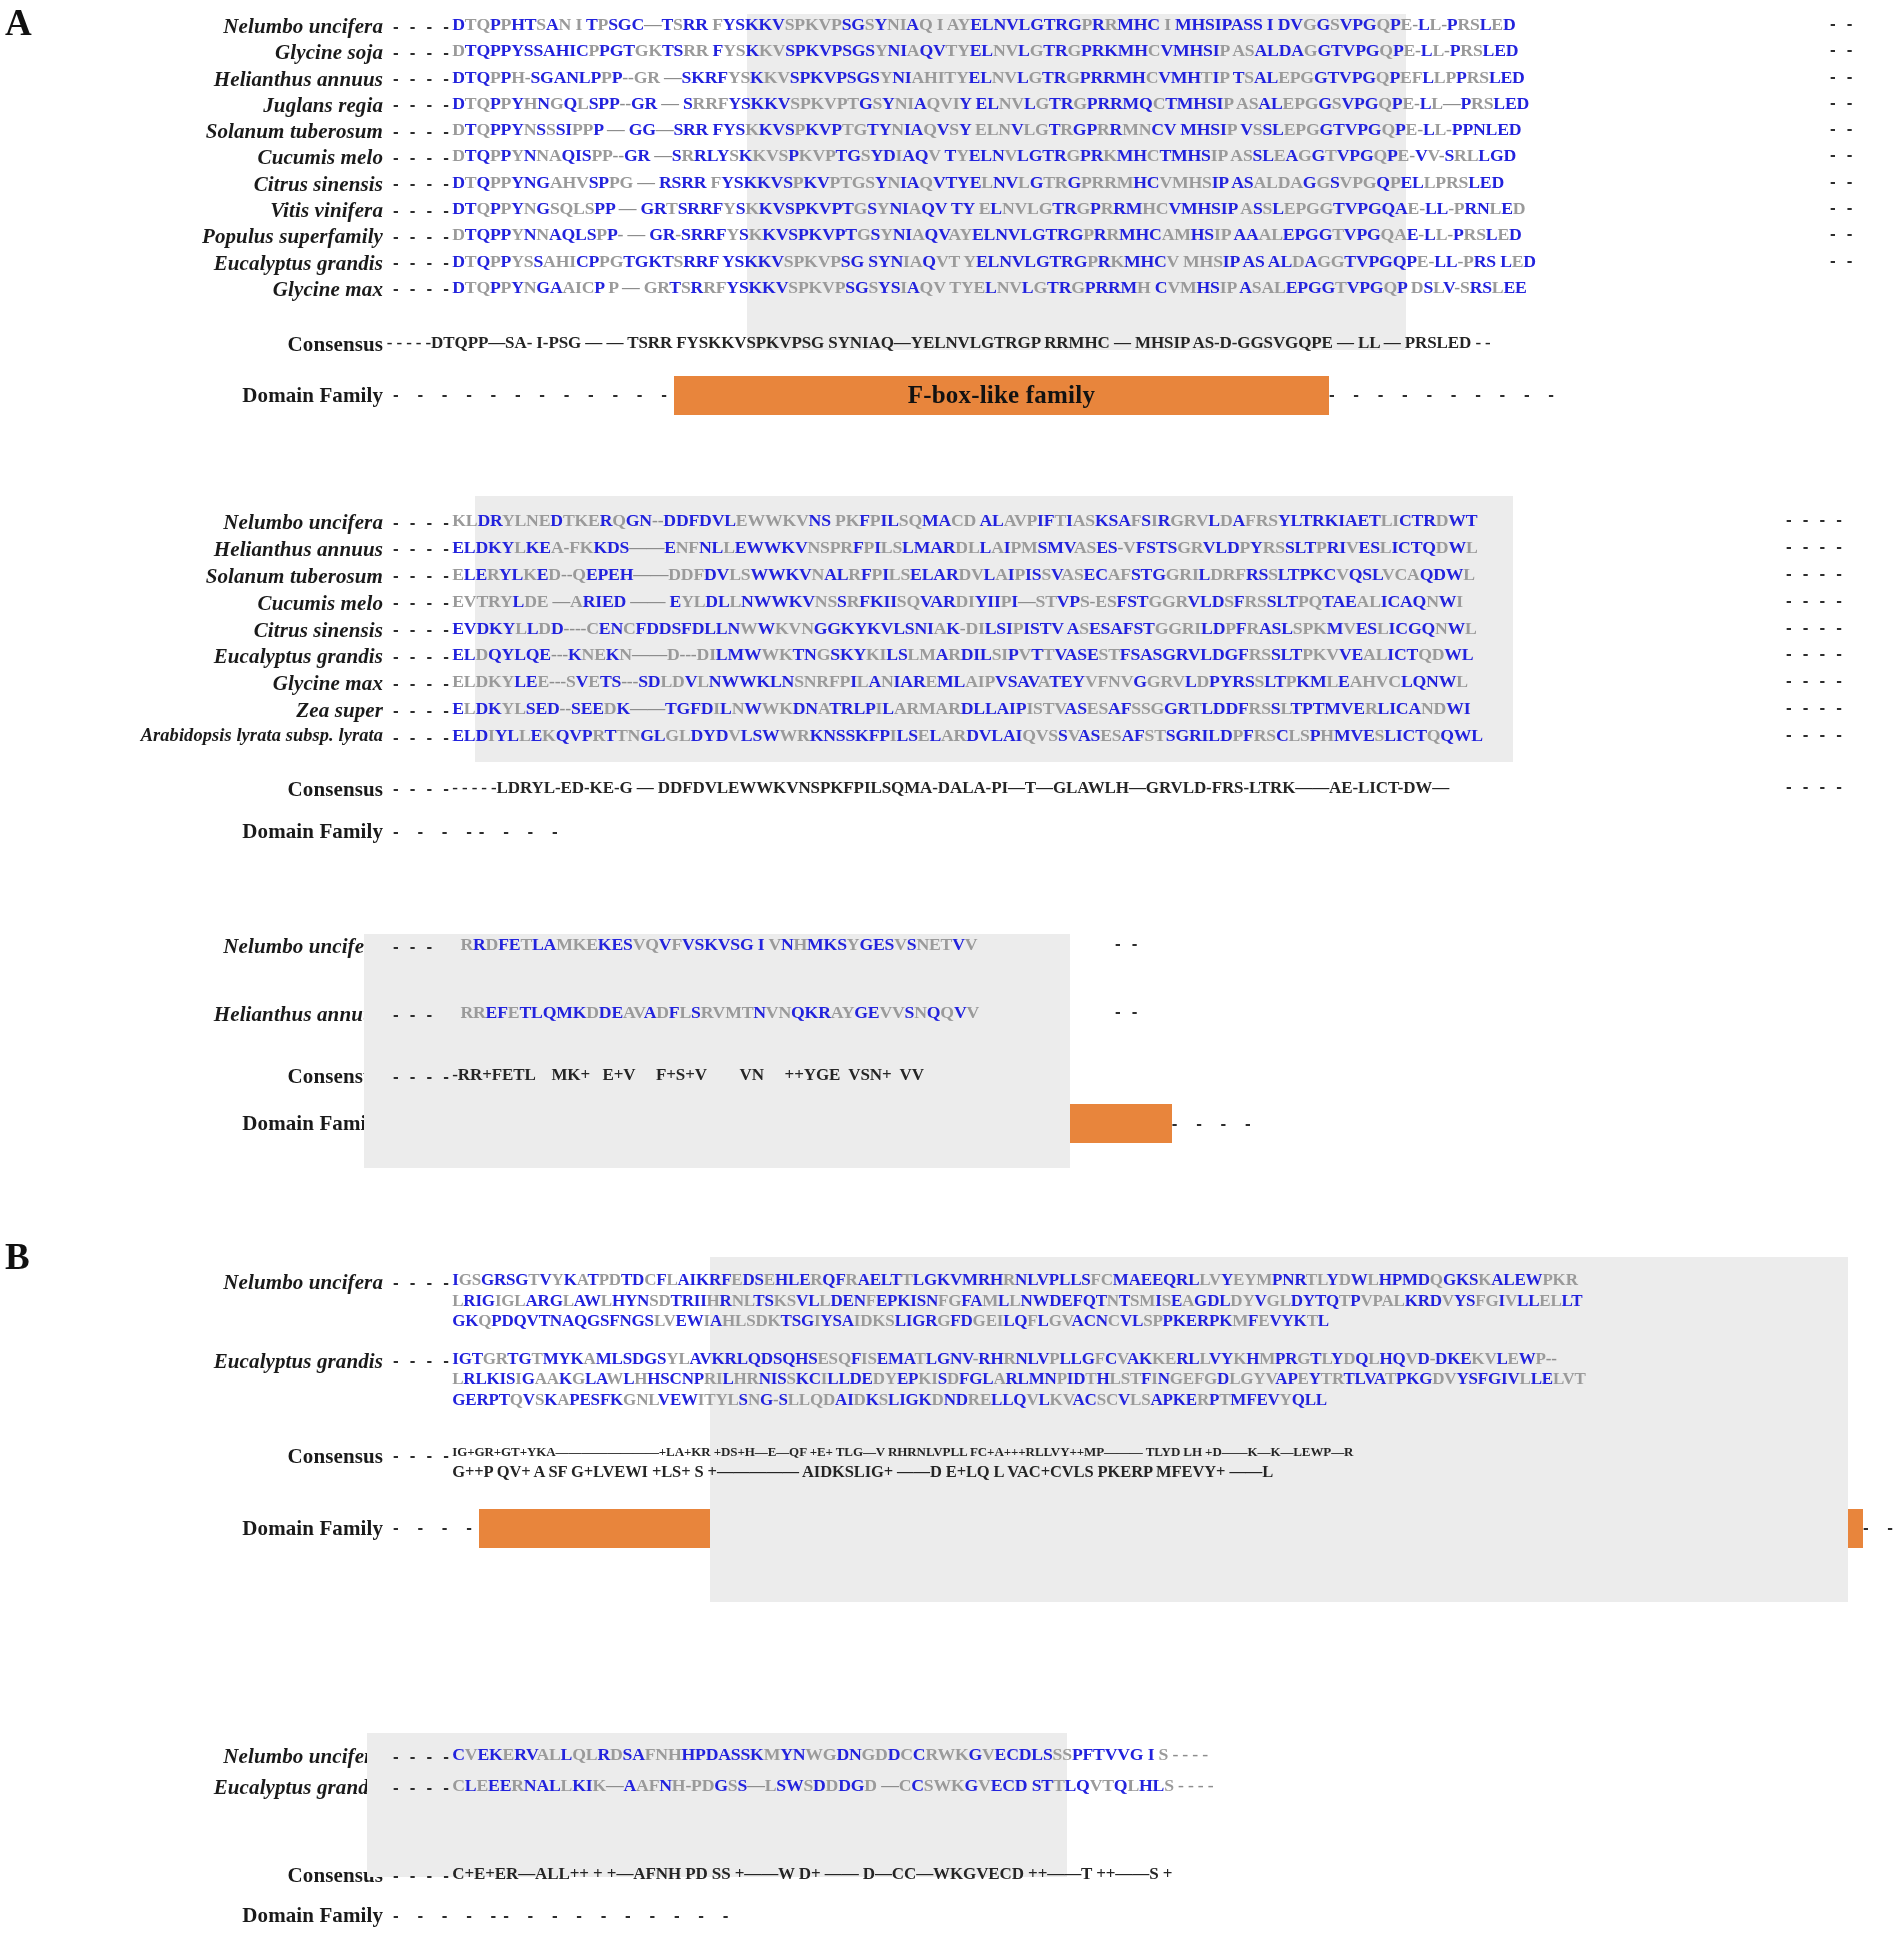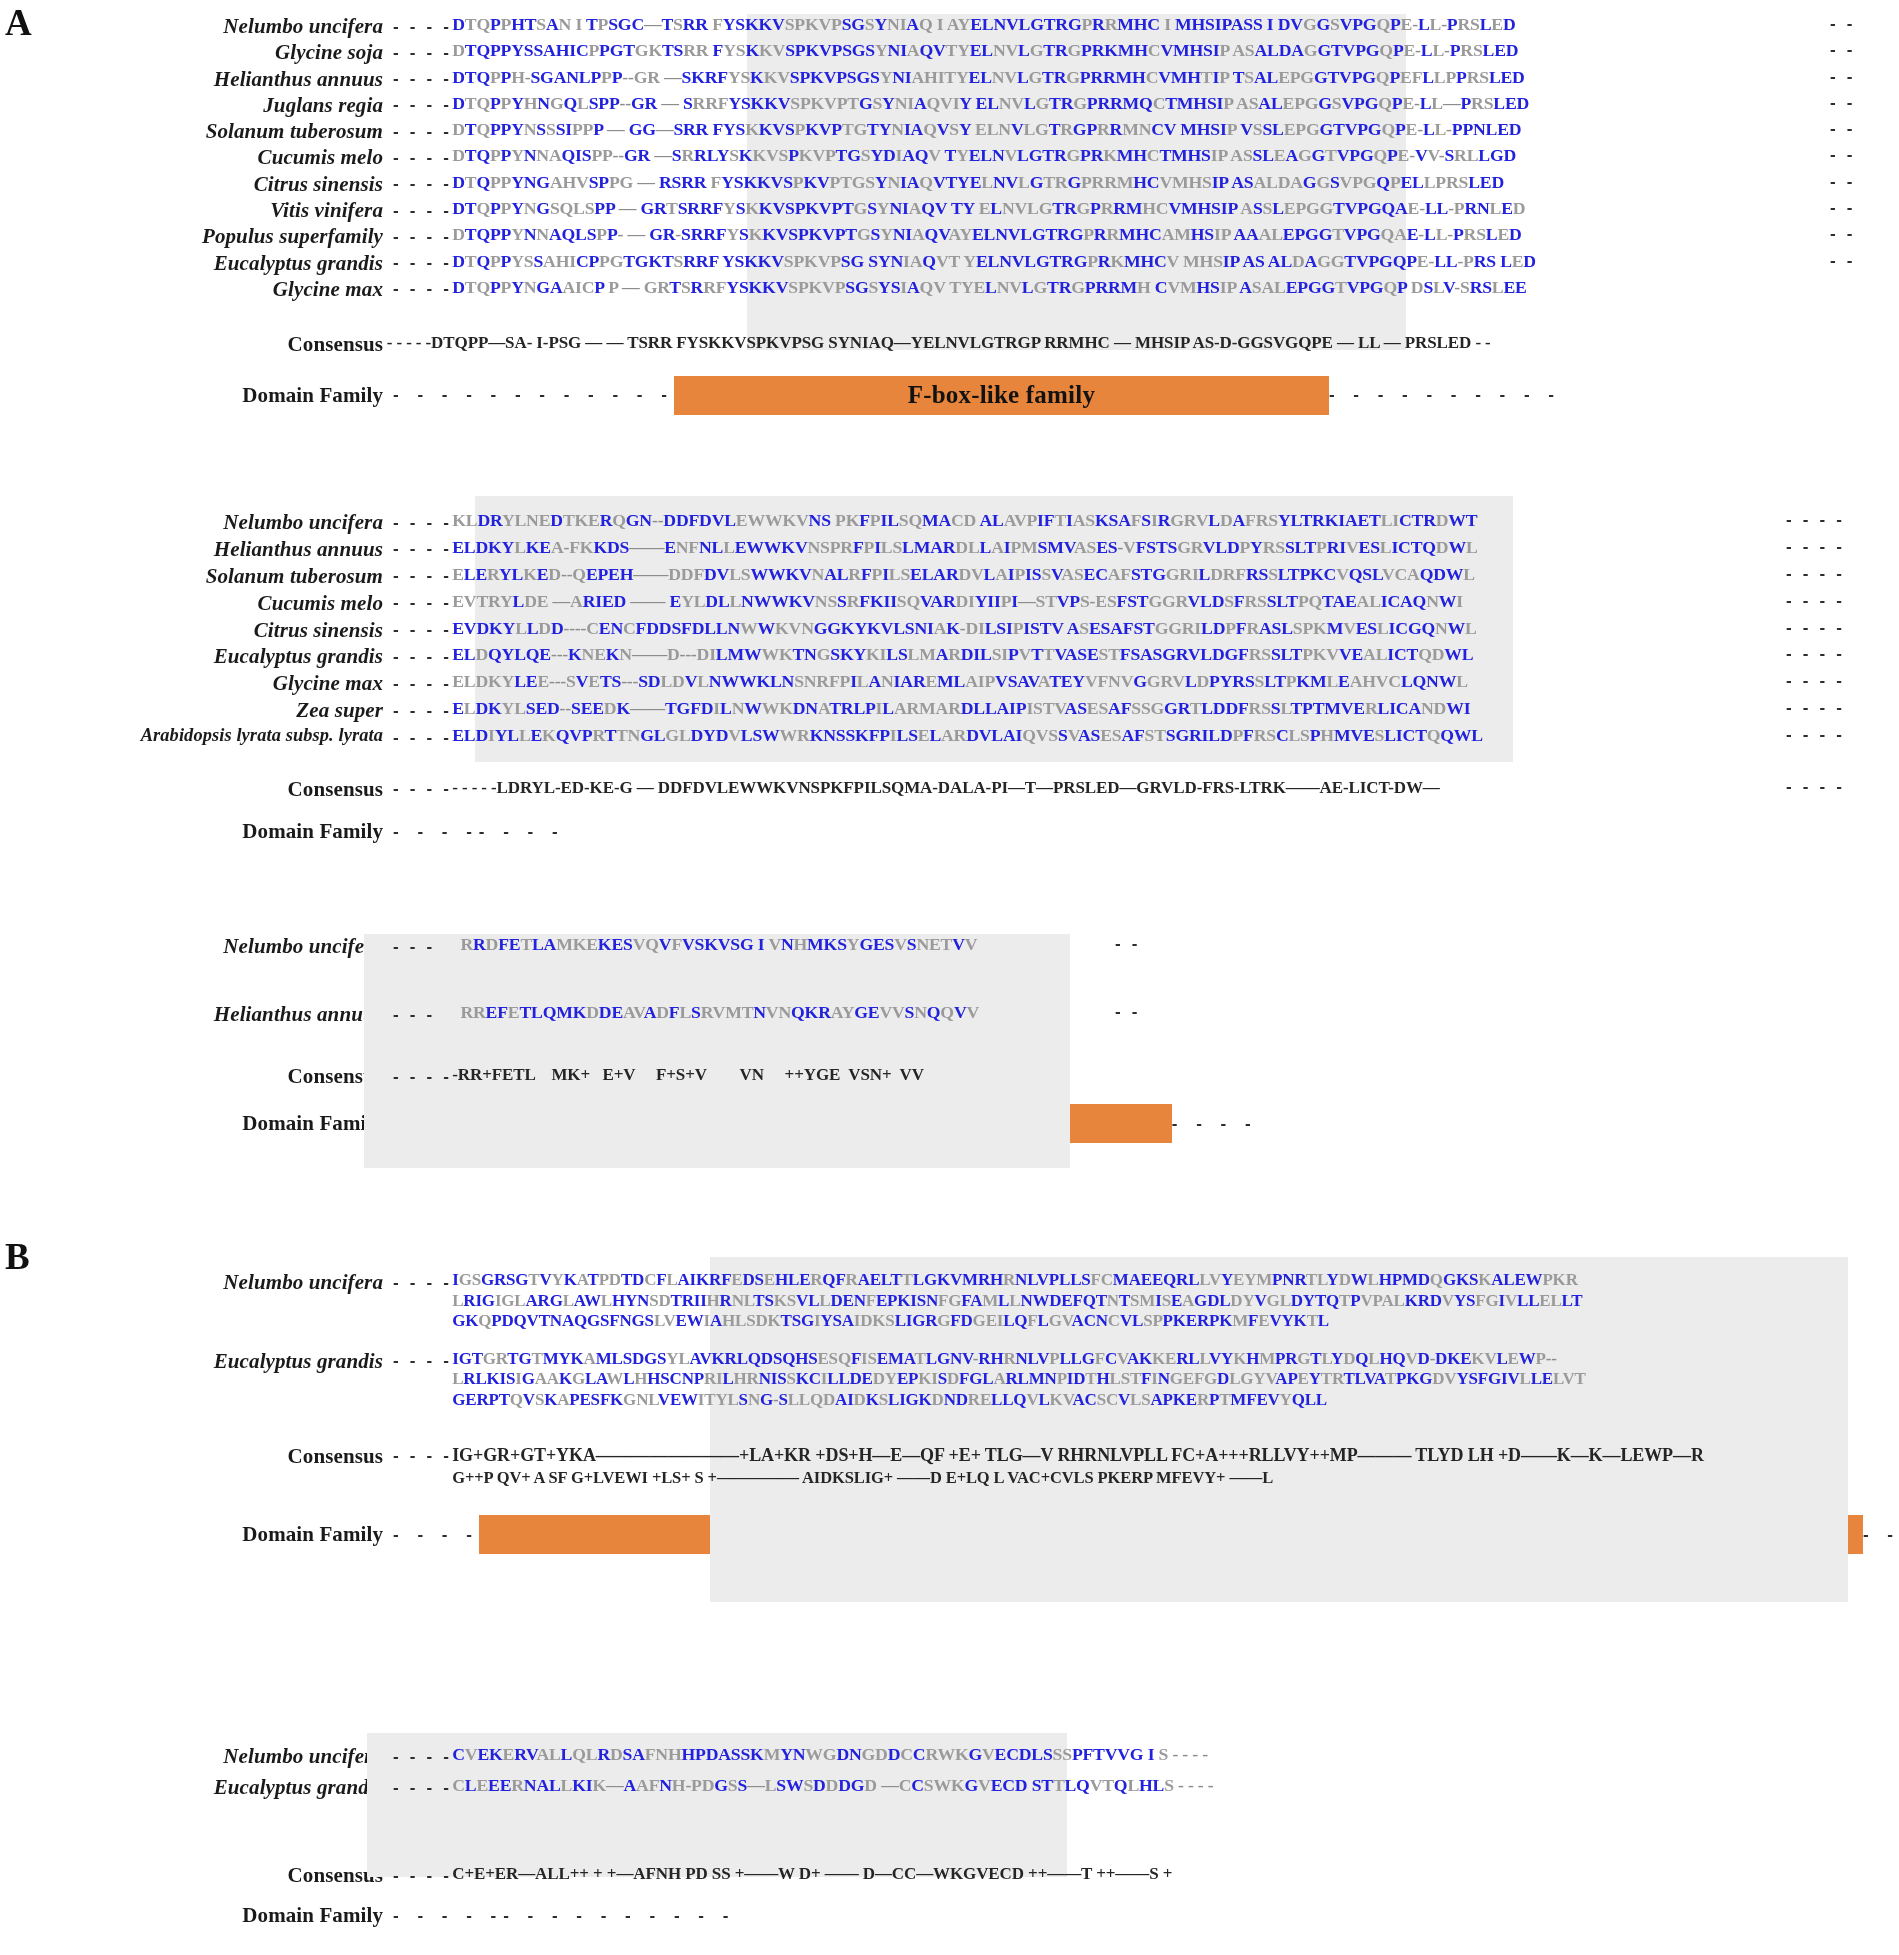--- a/index.html
+++ b/index.html
@@ -341,21 +341,21 @@
     <div class="seqwrap">
         <div class="seq above"><span style="color:#2222dd">E</span><span style="color:#2222dd">L</span><span style="color:#2222dd">D</span><span style="color:#9a9a9a">I</span><span style="color:#2222dd">Y</span><span style="color:#2222dd">L</span><span style="color:#9a9a9a">L</span><span style="color:#2222dd">E</span><span style="color:#9a9a9a">K</span><span style="color:#2222dd">Q</span><span style="color:#2222dd">V</span><span style="color:#2222dd">P</span><span style="color:#9a9a9a">R</span><span style="color:#2222dd">T</span><span style="color:#9a9a9a">T</span><span style="color:#9a9a9a">N</span><span style="color:#2222dd">G</span><span style="color:#2222dd">L</span><span style="color:#9a9a9a">G</span><span style="color:#9a9a9a">L</span><span style="color:#2222dd">D</span><span style="color:#2222dd">Y</span><span style="color:#2222dd">D</span><span style="color:#9a9a9a">V</span><span style="color:#2222dd">L</span><span style="color:#2222dd">S</span><span style="color:#2222dd">W</span><span style="color:#9a9a9a">W</span><span style="color:#9a9a9a">R</span><span style="color:#2222dd">K</span><span style="color:#2222dd">N</span><span style="color:#2222dd">S</span><span style="color:#2222dd">S</span><span style="color:#2222dd">K</span><span style="color:#2222dd">F</span><span style="color:#2222dd">P</span><span style="color:#9a9a9a">I</span><span style="color:#2222dd">L</span><span style="color:#2222dd">S</span><span style="color:#9a9a9a">E</span><span style="color:#2222dd">L</span><span style="color:#9a9a9a">A</span><span style="color:#9a9a9a">R</span><span style="color:#2222dd">D</span><span style="color:#2222dd">V</span><span style="color:#2222dd">L</span><span style="color:#2222dd">A</span><span style="color:#2222dd">I</span><span style="color:#9a9a9a">Q</span><span style="color:#9a9a9a">V</span><span style="color:#9a9a9a">S</span><span style="color:#2222dd">S</span><span style="color:#9a9a9a">V</span><span style="color:#2222dd">A</span><span style="color:#2222dd">S</span><span style="color:#9a9a9a">E</span><span style="color:#9a9a9a">S</span><span style="color:#2222dd">A</span><span style="color:#2222dd">F</span><span style="color:#9a9a9a">S</span><span style="color:#9a9a9a">T</span><span style="color:#2222dd">S</span><span style="color:#2222dd">G</span><span style="color:#2222dd">R</span><span style="color:#2222dd">I</span><span style="color:#2222dd">L</span><span style="color:#2222dd">D</span><span style="color:#9a9a9a">P</span><span style="color:#2222dd">F</span><span style="color:#9a9a9a">R</span><span style="color:#9a9a9a">S</span><span style="color:#2222dd">C</span><span style="color:#9a9a9a">L</span><span style="color:#9a9a9a">S</span><span style="color:#2222dd">P</span><span style="color:#9a9a9a">H</span><span style="color:#2222dd">M</span><span style="color:#2222dd">V</span><span style="color:#2222dd">E</span><span style="color:#9a9a9a">S</span><span style="color:#2222dd">L</span><span style="color:#2222dd">I</span><span style="color:#2222dd">C</span><span style="color:#2222dd">T</span><span style="color:#9a9a9a">Q</span><span style="color:#2222dd">Q</span><span style="color:#2222dd">W</span><span style="color:#2222dd">L</span></div>
       </div>
     <div class="dashes-right above" style="width:114px;">- - - -</div>
   </div>
 
   <div class="row" style="margin-top:29px;">
     <div class="label roman">Consensus</div>
     <div class="dashes-left">- - - -</div>
     <div class="seqwrap">
-        <div class="cons">- - - - -LDRYL-ED-KE-G  —  DDFDVLEWWKVNSPKFPILSQMA-DALA-PI—T—PRSLED—GRVLD-FRS-LTRK——AE-LICT-DW—</div>
+        <div class="cons">- - - - -LDRYL-ED-KE-G  —  DDFDVLEWWKVNSPKFPILSQMA-DALA-PI—T—GLAWLH—GRVLD-FRS-LTRK——AE-LICT-DW—</div>
       </div>
     <div class="dashes-right" style="width:114px;">- - - -</div>
   </div>
 
   <div class="domrow" style="margin-top:17.7px;">
     <div class="label roman">Domain Family</div>
     <div class="domdash">- - - -</div>
     <div class="domdash">- - - -</div>
   </div>
 </div>
@@ -420,21 +420,21 @@
       <div class="seq above" style="font-size:17px;"><span style="color:#2222dd">I</span><span style="color:#2222dd">G</span><span style="color:#2222dd">T</span><span style="color:#9a9a9a">G</span><span style="color:#9a9a9a">R</span><span style="color:#2222dd">T</span><span style="color:#2222dd">G</span><span style="color:#9a9a9a">T</span><span style="color:#2222dd">M</span><span style="color:#2222dd">Y</span><span style="color:#2222dd">K</span><span style="color:#9a9a9a">A</span><span style="color:#2222dd">M</span><span style="color:#2222dd">L</span><span style="color:#2222dd">S</span><span style="color:#2222dd">D</span><span style="color:#2222dd">G</span><span style="color:#2222dd">S</span><span style="color:#9a9a9a">Y</span><span style="color:#9a9a9a">L</span><span style="color:#2222dd">A</span><span style="color:#2222dd">V</span><span style="color:#2222dd">K</span><span style="color:#2222dd">R</span><span style="color:#2222dd">L</span><span style="color:#2222dd">Q</span><span style="color:#2222dd">D</span><span style="color:#2222dd">S</span><span style="color:#2222dd">Q</span><span style="color:#2222dd">H</span><span style="color:#2222dd">S</span><span style="color:#9a9a9a">E</span><span style="color:#9a9a9a">S</span><span style="color:#9a9a9a">Q</span><span style="color:#2222dd">F</span><span style="color:#9a9a9a">I</span><span style="color:#9a9a9a">S</span><span style="color:#2222dd">E</span><span style="color:#2222dd">M</span><span style="color:#2222dd">A</span><span style="color:#9a9a9a">T</span><span style="color:#2222dd">L</span><span style="color:#2222dd">G</span><span style="color:#2222dd">N</span><span style="color:#2222dd">V</span>-<span style="color:#2222dd">R</span><span style="color:#2222dd">H</span><span style="color:#9a9a9a">R</span><span style="color:#2222dd">N</span><span style="color:#2222dd">L</span><span style="color:#2222dd">V</span><span style="color:#9a9a9a">P</span><span style="color:#2222dd">L</span><span style="color:#2222dd">L</span><span style="color:#2222dd">G</span><span style="color:#9a9a9a">F</span><span style="color:#2222dd">C</span><span style="color:#9a9a9a">V</span><span style="color:#2222dd">A</span><span style="color:#2222dd">K</span><span style="color:#9a9a9a">K</span><span style="color:#9a9a9a">E</span><span style="color:#2222dd">R</span><span style="color:#2222dd">L</span><span style="color:#9a9a9a">L</span><span style="color:#2222dd">V</span><span style="color:#2222dd">Y</span><span style="color:#9a9a9a">K</span><span style="color:#2222dd">H</span><span style="color:#9a9a9a">M</span><span style="color:#2222dd">P</span><span style="color:#2222dd">R</span><span style="color:#9a9a9a">G</span><span style="color:#2222dd">T</span><span style="color:#9a9a9a">L</span><span style="color:#2222dd">Y</span><span style="color:#9a9a9a">D</span><span style="color:#2222dd">Q</span><span style="color:#9a9a9a">L</span><span style="color:#2222dd">H</span><span style="color:#2222dd">Q</span><span style="color:#9a9a9a">V</span><span style="color:#2222dd">D</span>-<span style="color:#2222dd">D</span><span style="color:#2222dd">K</span><span style="color:#2222dd">E</span><span style="color:#9a9a9a">K</span><span style="color:#9a9a9a">V</span><span style="color:#2222dd">L</span><span style="color:#9a9a9a">E</span><span style="color:#2222dd">W</span><span style="color:#9a9a9a">P</span>--</div>
       <div class="seq above" style="font-size:17px;"><span style="color:#9a9a9a">L</span><span style="color:#2222dd">R</span><span style="color:#2222dd">L</span><span style="color:#2222dd">K</span><span style="color:#2222dd">I</span><span style="color:#2222dd">S</span><span style="color:#9a9a9a">I</span><span style="color:#2222dd">G</span><span style="color:#9a9a9a">A</span><span style="color:#9a9a9a">A</span><span style="color:#2222dd">K</span><span style="color:#9a9a9a">G</span><span style="color:#2222dd">L</span><span style="color:#2222dd">A</span><span style="color:#9a9a9a">W</span><span style="color:#2222dd">L</span><span style="color:#9a9a9a">H</span><span style="color:#2222dd">H</span><span style="color:#2222dd">S</span><span style="color:#2222dd">C</span><span style="color:#2222dd">N</span><span style="color:#2222dd">P</span><span style="color:#9a9a9a">R</span><span style="color:#9a9a9a">I</span><span style="color:#2222dd">L</span><span style="color:#9a9a9a">H</span><span style="color:#9a9a9a">R</span><span style="color:#2222dd">N</span><span style="color:#2222dd">I</span><span style="color:#2222dd">S</span><span style="color:#9a9a9a">S</span><span style="color:#2222dd">K</span><span style="color:#2222dd">C</span><span style="color:#9a9a9a">I</span><span style="color:#2222dd">L</span><span style="color:#2222dd">L</span><span style="color:#2222dd">D</span><span style="color:#2222dd">E</span><span style="color:#9a9a9a">D</span><span style="color:#9a9a9a">Y</span><span style="color:#2222dd">E</span><span style="color:#2222dd">P</span><span style="color:#9a9a9a">K</span><span style="color:#9a9a9a">I</span><span style="color:#2222dd">S</span><span style="color:#9a9a9a">D</span><span style="color:#2222dd">F</span><span style="color:#2222dd">G</span><span style="color:#2222dd">L</span><span style="color:#9a9a9a">A</span><span style="color:#2222dd">R</span><span style="color:#2222dd">L</span><span style="color:#2222dd">M</span><span style="color:#2222dd">N</span><span style="color:#9a9a9a">P</span><span style="color:#2222dd">I</span><span style="color:#2222dd">D</span><span style="color:#9a9a9a">T</span><span style="color:#2222dd">H</span><span style="color:#9a9a9a">L</span><span style="color:#9a9a9a">S</span><span style="color:#9a9a9a">T</span><span style="color:#2222dd">F</span><span style="color:#9a9a9a">I</span><span style="color:#2222dd">N</span><span style="color:#9a9a9a">G</span><span style="color:#9a9a9a">E</span><span style="color:#9a9a9a">F</span><span style="color:#9a9a9a">G</span><span style="color:#2222dd">D</span><span style="color:#9a9a9a">L</span><span style="color:#9a9a9a">G</span><span style="color:#9a9a9a">Y</span><span style="color:#9a9a9a">V</span><span style="color:#2222dd">A</span><span style="color:#2222dd">P</span><span style="color:#9a9a9a">E</span><span style="color:#2222dd">Y</span><span style="color:#9a9a9a">T</span><span style="color:#9a9a9a">R</span><span style="color:#2222dd">T</span><span style="color:#2222dd">L</span><span style="color:#2222dd">V</span><span style="color:#2222dd">A</span><span style="color:#9a9a9a">T</span><span style="color:#2222dd">P</span><span style="color:#2222dd">K</span><span style="color:#2222dd">G</span><span style="color:#9a9a9a">D</span><span style="color:#9a9a9a">V</span><span style="color:#2222dd">Y</span><span style="color:#2222dd">S</span><span style="color:#2222dd">F</span><span style="color:#2222dd">G</span><span style="color:#2222dd">I</span><span style="color:#2222dd">V</span><span style="color:#9a9a9a">L</span><span style="color:#2222dd">L</span><span style="color:#2222dd">E</span><span style="color:#9a9a9a">L</span><span style="color:#9a9a9a">V</span><span style="color:#9a9a9a">T</span></div>
       <div class="seq above" style="font-size:17px;"><span style="color:#2222dd">G</span><span style="color:#2222dd">E</span><span style="color:#2222dd">R</span><span style="color:#2222dd">P</span><span style="color:#2222dd">T</span><span style="color:#9a9a9a">Q</span><span style="color:#2222dd">V</span><span style="color:#9a9a9a">S</span><span style="color:#2222dd">K</span><span style="color:#9a9a9a">A</span><span style="color:#2222dd">P</span><span style="color:#2222dd">E</span><span style="color:#2222dd">S</span><span style="color:#2222dd">F</span><span style="color:#2222dd">K</span><span style="color:#9a9a9a">G</span><span style="color:#9a9a9a">N</span><span style="color:#9a9a9a">L</span><span style="color:#2222dd">V</span><span style="color:#2222dd">E</span><span style="color:#2222dd">W</span><span style="color:#9a9a9a">I</span><span style="color:#9a9a9a">T</span><span style="color:#9a9a9a">Y</span><span style="color:#9a9a9a">L</span><span style="color:#2222dd">S</span><span style="color:#9a9a9a">N</span><span style="color:#2222dd">G</span>-<span style="color:#2222dd">S</span><span style="color:#9a9a9a">L</span><span style="color:#9a9a9a">L</span><span style="color:#9a9a9a">Q</span><span style="color:#9a9a9a">D</span><span style="color:#2222dd">A</span><span style="color:#2222dd">I</span><span style="color:#9a9a9a">D</span><span style="color:#2222dd">K</span><span style="color:#9a9a9a">S</span><span style="color:#2222dd">L</span><span style="color:#2222dd">I</span><span style="color:#2222dd">G</span><span style="color:#2222dd">K</span><span style="color:#9a9a9a">D</span><span style="color:#2222dd">N</span><span style="color:#2222dd">D</span><span style="color:#9a9a9a">R</span><span style="color:#9a9a9a">E</span><span style="color:#2222dd">L</span><span style="color:#2222dd">L</span><span style="color:#2222dd">Q</span><span style="color:#9a9a9a">V</span><span style="color:#2222dd">L</span><span style="color:#9a9a9a">K</span><span style="color:#9a9a9a">V</span><span style="color:#2222dd">A</span><span style="color:#2222dd">C</span><span style="color:#9a9a9a">S</span><span style="color:#9a9a9a">C</span><span style="color:#2222dd">V</span><span style="color:#9a9a9a">L</span><span style="color:#9a9a9a">S</span><span style="color:#2222dd">A</span><span style="color:#2222dd">P</span><span style="color:#2222dd">K</span><span style="color:#2222dd">E</span><span style="color:#9a9a9a">R</span><span style="color:#2222dd">P</span><span style="color:#9a9a9a">T</span><span style="color:#2222dd">M</span><span style="color:#2222dd">F</span><span style="color:#2222dd">E</span><span style="color:#2222dd">V</span><span style="color:#9a9a9a">Y</span><span style="color:#2222dd">Q</span><span style="color:#2222dd">L</span><span style="color:#2222dd">L</span></div>
     </div>
   </div>
 
   <div class="row" style="margin-top:33px;">
     <div class="label roman">Consensus</div>
     <div class="dashes-left above">- - - -</div>
     <div class="seqwrap">
-      <div class="cons above" style="font-size:18px;">IG+GR+GT+YKA————————+LA+KR +DS+H—E—QF +E+ TLG—V RHRNLVPLL  FC+A+++RLLVY++MP——— TLYD LH +D——K—K—LEWP—R</div>
+      <div class="cons above" style="font-size:13px;">IG+GR+GT+YKA————————+LA+KR +DS+H—E—QF +E+ TLG—V RHRNLVPLL  FC+A+++RLLVY++MP——— TLYD LH +D——K—K—LEWP—R</div>
       <div class="cons above" style="font-size:16.5px;">G++P QV+ A  SF G+LVEWI +LS+  S +————— AIDKSLIG+   ——D E+LQ L VAC+CVLS PKERP MFEVY+  ——L</div>
     </div>
   </div>
 
   <div class="domrow" style="margin-top:26.6px;">
     <div class="label roman">Domain Family</div>
     <div class="domdash">- - - -</div>
     <div class="dombar" style="width:1504px;">
       <span>PKc_like superfamily</span>
     </div>

